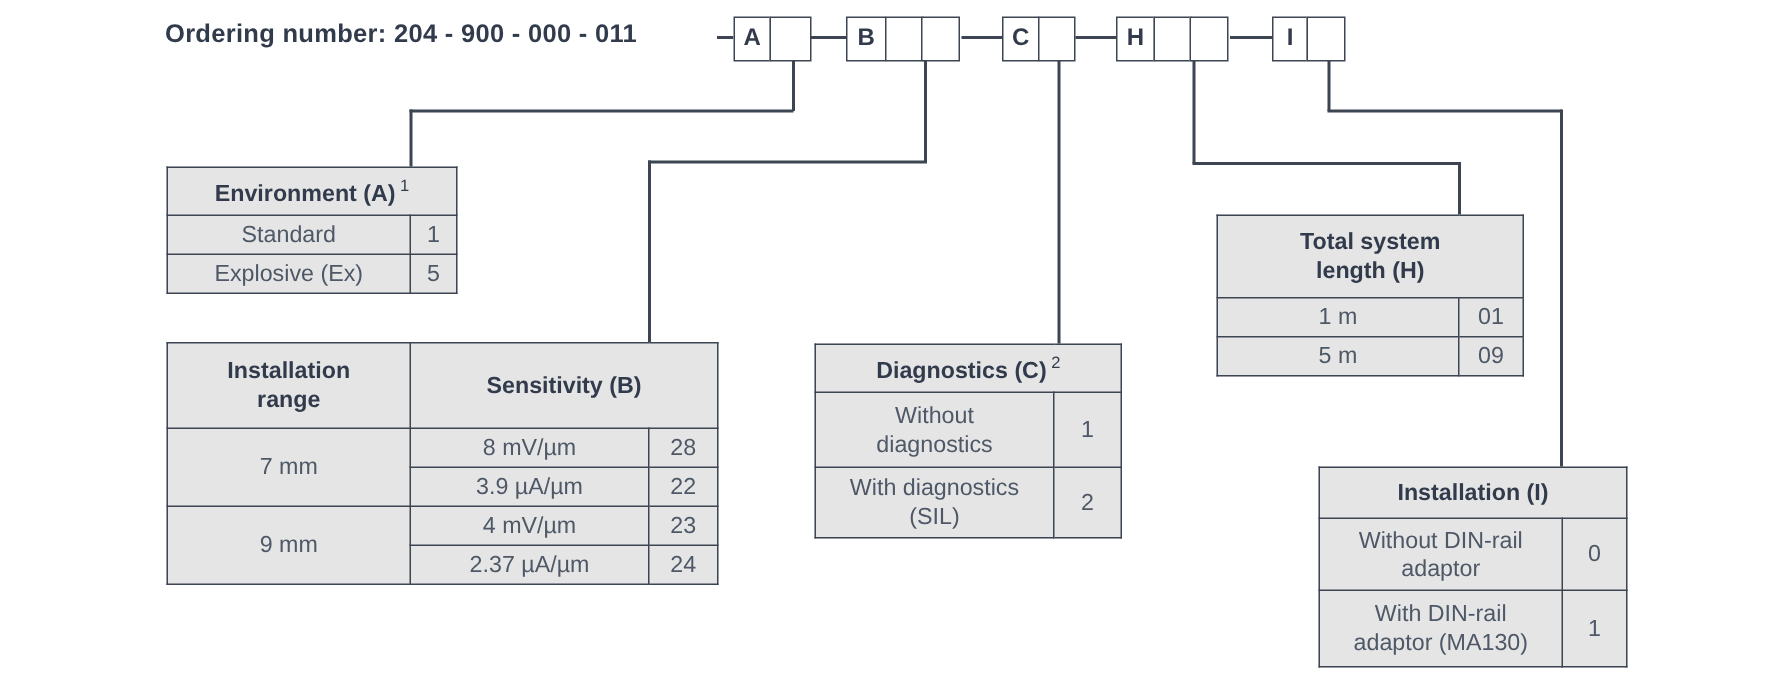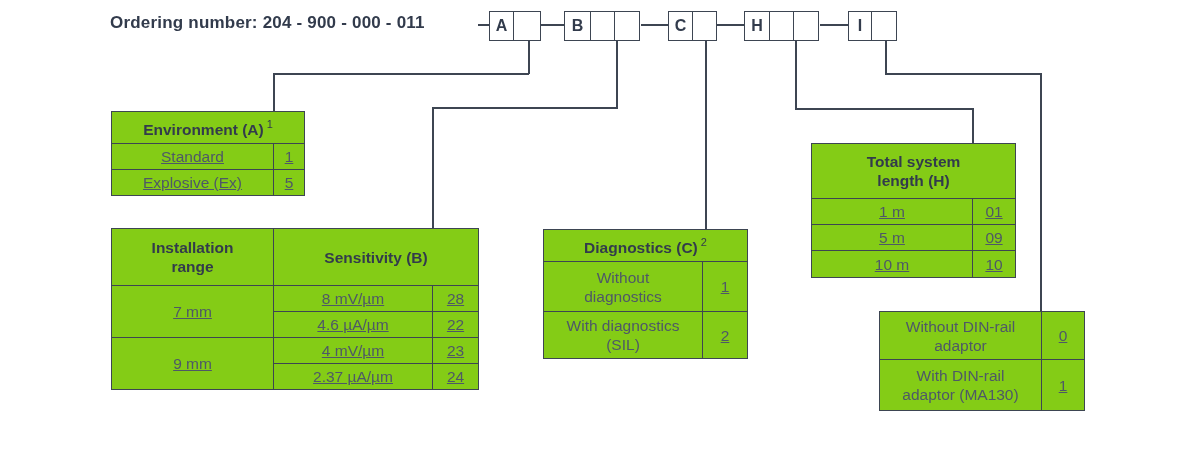--- a/index.html
+++ b/index.html
@@ -17,24 +17,24 @@
   
   .grp{position:absolute;top:11px;height:30px;display:flex;}
   .cell{border:1.5px solid var(--line);margin-left:-1.5px;display:flex;align-items:center;
         justify-content:center;font-weight:700;font-size:16px;color:var(--ink);background:#fff;}
   .cell:first-child{margin-left:0;}
 
   
   .ln{position:absolute;background:var(--line);}
 
   
-  table.t{position:absolute;border-collapse:collapse;table-layout:fixed;background:#84cc16;}
+  table.t{position:absolute;border-collapse:collapse;table-layout:fixed;background:#e5e5e5;}
   table.t th,table.t td{border:1.3px solid var(--line);padding:0;text-align:center;vertical-align:middle;}
   table.t th{font-weight:700;color:var(--ink);font-size:15.5px;line-height:19px;}
-  table.t td{color:var(--body);font-size:15.5px;line-height:19px;text-decoration:underline;}
+  table.t td{color:var(--body);font-size:15.5px;line-height:19px;}
   .w{display:inline-block;line-height:19px;}
   sup{font-size:11px;font-weight:400;color:var(--ink);position:relative;top:-1px;margin-left:3px;}
 
   .notes{position:absolute;left:97px;top:404px;font-size:13.5px;color:var(--body);line-height:19px;}
 </style>
 </head>
 <body>
 
 <div class="canvas">
 
@@ -120,21 +120,21 @@
         <span class="w" style="width:120px">Installation range</span>
       </th>
       <th colspan="2">Sensitivity (B)</th>
     </tr>
     <tr style="height:26px">
       <td rowspan="2">7 mm</td>
       <td>8 mV/µm</td>
       <td>28</td>
     </tr>
     <tr style="height:26px">
-      <td>4.6 µA/µm</td>
+      <td>3.9 µA/µm</td>
       <td>22</td>
     </tr>
     <tr style="height:26px">
       <td rowspan="2">9 mm</td>
       <td>4 mV/µm</td>
       <td>23</td>
     </tr>
     <tr style="height:26px">
       <td>2.37 µA/µm</td>
       <td>24</td>
@@ -176,33 +176,32 @@
       </th>
     </tr>
     <tr style="height:26px">
       <td>1 m</td>
       <td>01</td>
     </tr>
     <tr style="height:26px">
       <td>5 m</td>
       <td>09</td>
     </tr>
-    <tr style="height:27px">
-      <td>10 m</td>
-      <td>10</td>
-    </tr>
   </tbody>
     </table>
 
   <table class="t" style="left:879px;top:311px;width:205px">
     <colgroup>
         <col style="width:162px">
         <col style="width:43px">
       </colgroup>
     <tbody>
+        <tr style="height:34px">
+      <th colspan="2">Installation (I)</th>
+    </tr>
     <tr style="height:48px">
       <td><span class="w" style="width:135px">Without DIN-rail adaptor</span></td>
       <td>0</td>
     </tr>
     <tr style="height:51px">
       <td><span class="w" style="width:142px">With DIN-rail adaptor (MA130)</span></td>
       <td>1</td>
     </tr>
   </tbody>
     </table>

